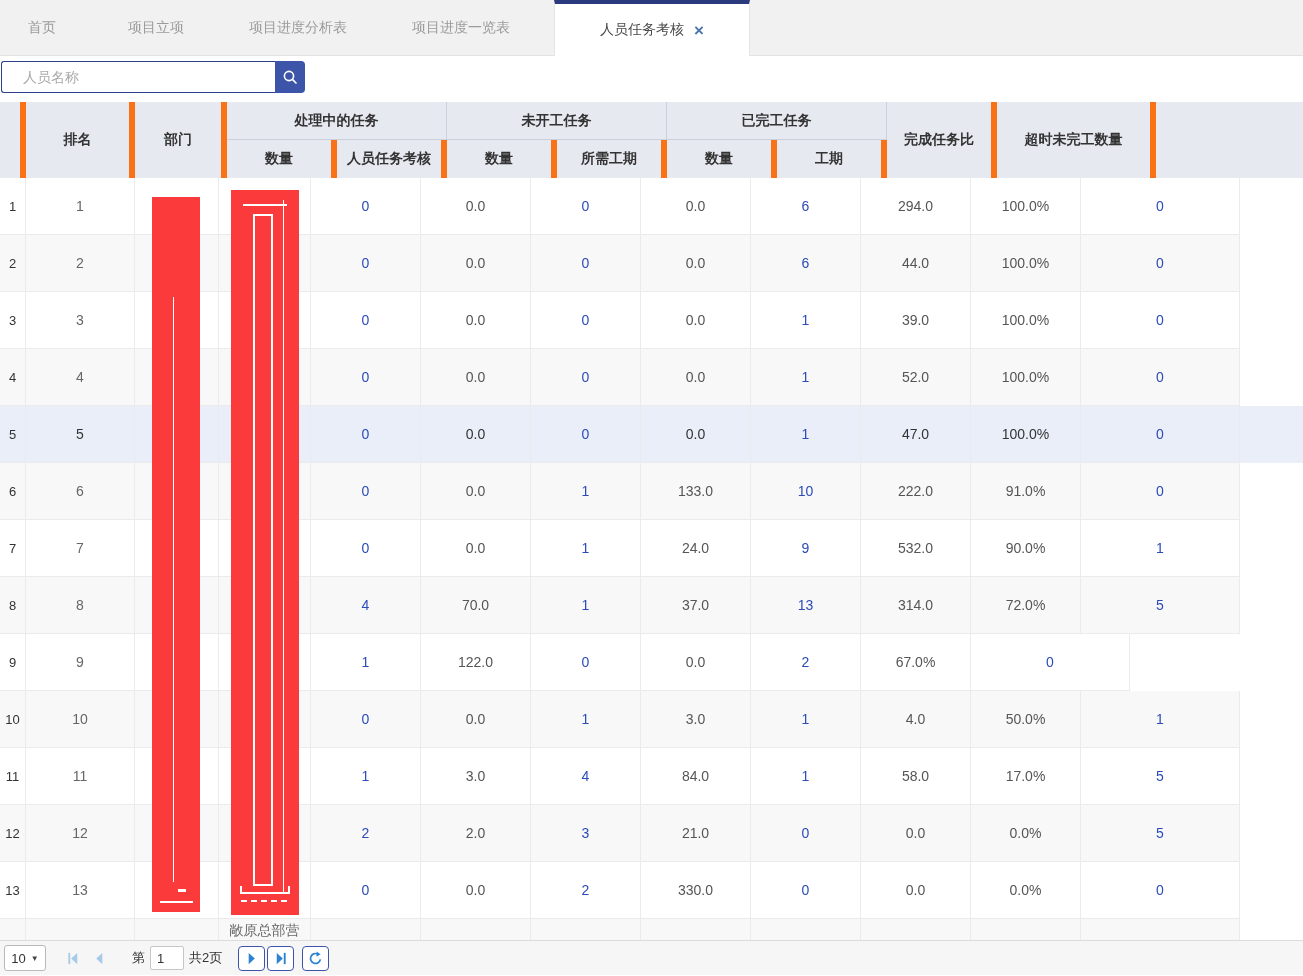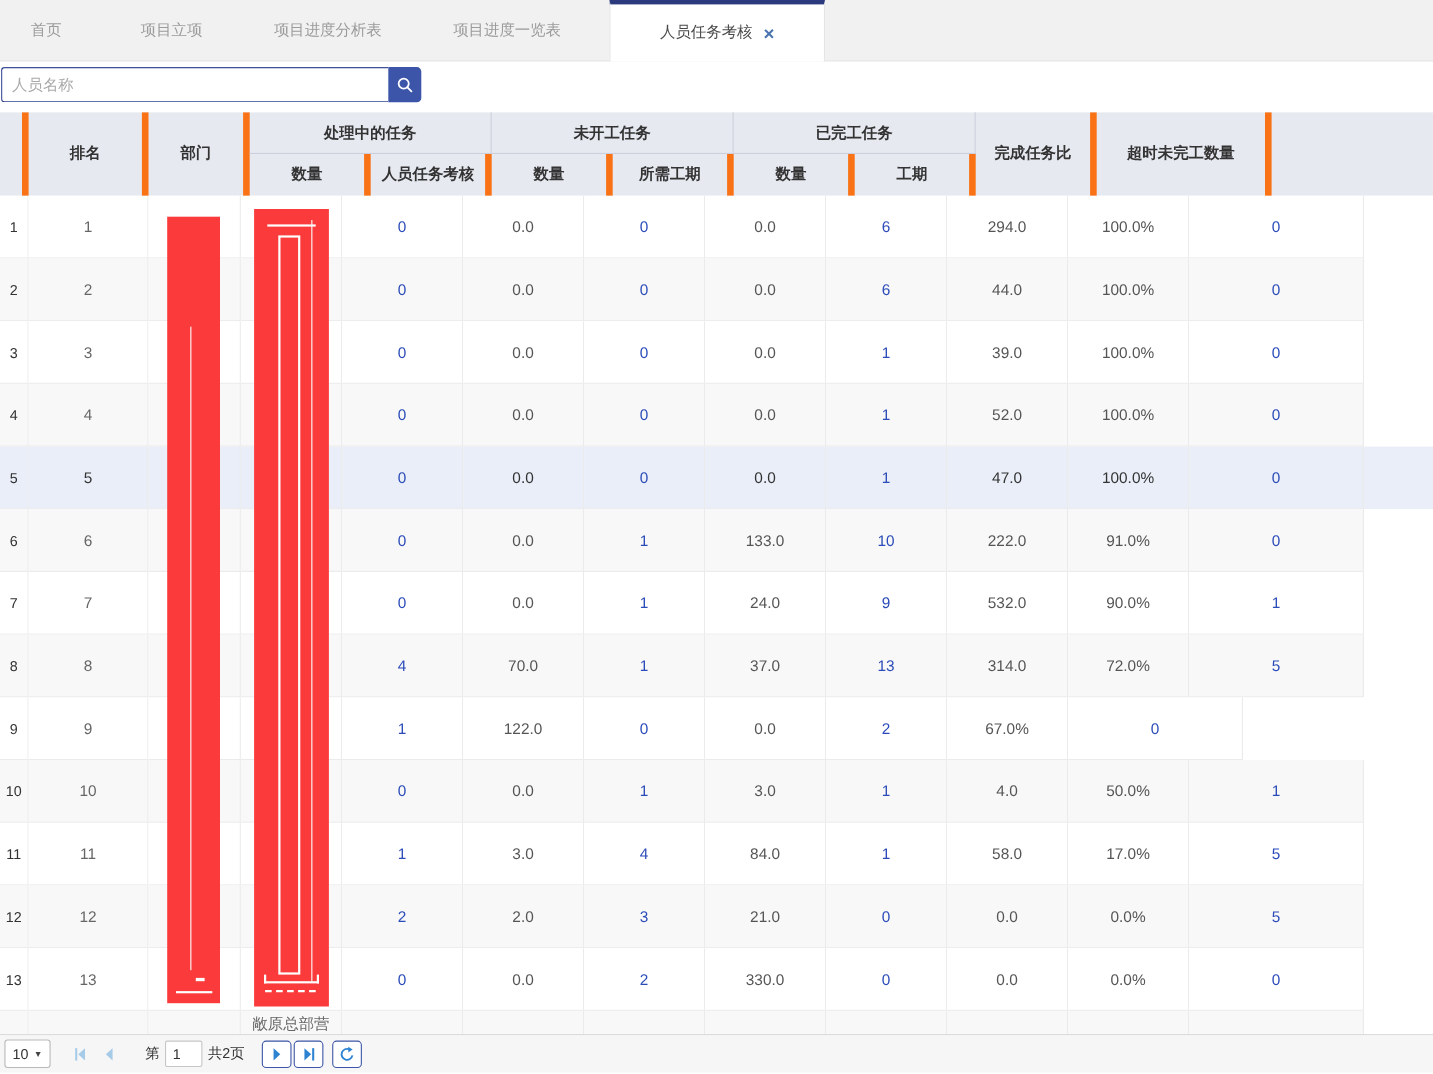--- a/index.html
+++ b/index.html
@@ -16,22 +16,22 @@
   .tabbar{display:flex;height:56px;background:#f1f1f2;border-bottom:1px solid #e2e2e2;}
   .tab{display:flex;align-items:center;justify-content:center;font-size:14px;color:#9b9b9b;cursor:pointer;}
   .tab.t1{width:84px}.tab.t2{width:144px}.tab.t3{width:140px}.tab.t4{width:186px}.tab.t5{width:196px}
   .tab.active{background:#fff;border-top:4px solid var(--accent-navy);border-left:1px solid #e5e5e5;
     border-right:1px solid #e5e5e5;color:#4a4a4a;margin-bottom:-1px;}
   .tab-close{margin-left:10px;color:#4a74b0;font-size:17px;font-weight:bold;line-height:1;}
 
   
   .search-row{height:46px;padding:5px 0 0 1px;background:#fff;}
   .search-box{display:flex;}
-  .search-input{width:352px;height:32px;border:1px solid #2c3f8e;border-right:none;border-radius:3px 0 0 3px;
-    padding:0 9px;font-size:14px;color:#333;outline:none;font-family:inherit;}
+  .search-input{width:274px;height:32px;border:1px solid #2c3f8e;border-right:none;border-radius:3px 0 0 3px;
+    padding:0 21px;font-size:14px;color:#333;outline:none;font-family:inherit;}
   .search-input::placeholder{color:#a9a9a9}
   .search-btn{width:30px;height:32px;background:#3c55a8;border:none;border-radius:0 4px 4px 0;
     display:flex;align-items:center;justify-content:center;cursor:pointer;}
 
   
   .table-viewport{height:838px;overflow:hidden;}
   .thead{display:flex;height:76px;background:#e7e9f1;color:#333;font-weight:bold;font-size:14px;}
   .hcell{display:flex;align-items:center;justify-content:center;border-right:6px solid #f97316;height:76px;}
   .hgroup{display:flex;flex-direction:column;width:220px;}
   .hgroup-title{height:38px;display:flex;align-items:center;justify-content:center;

